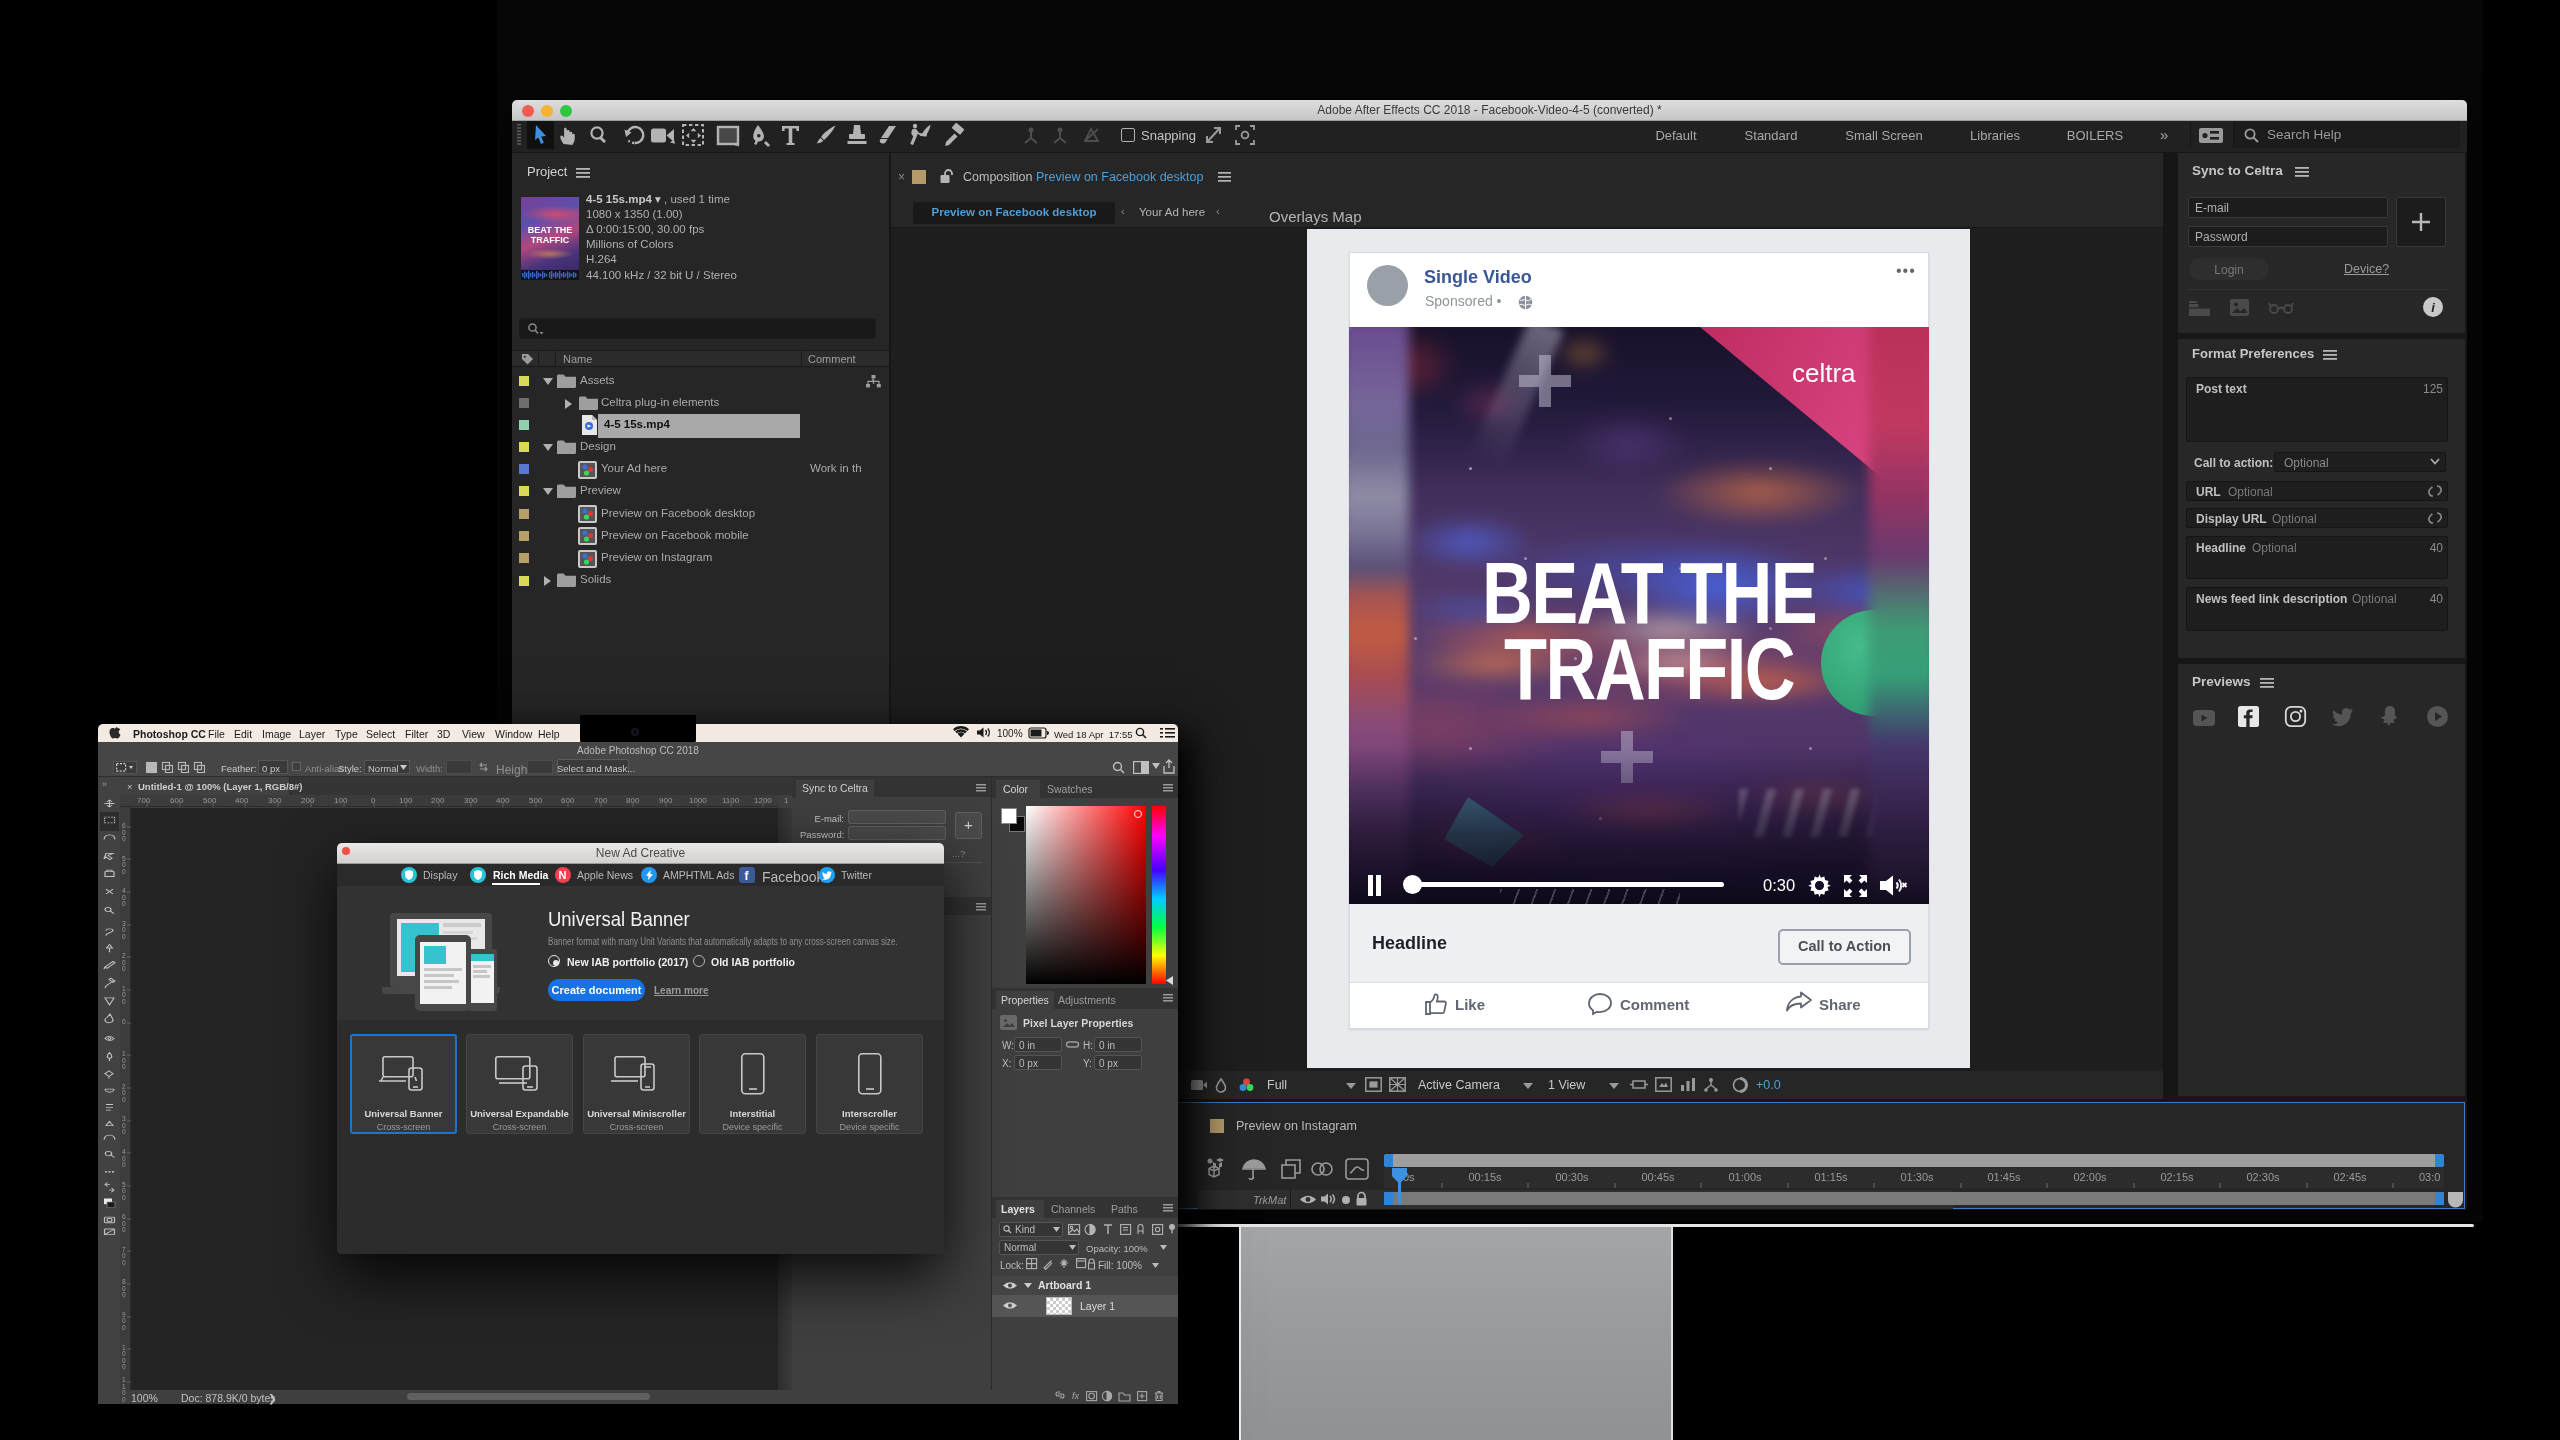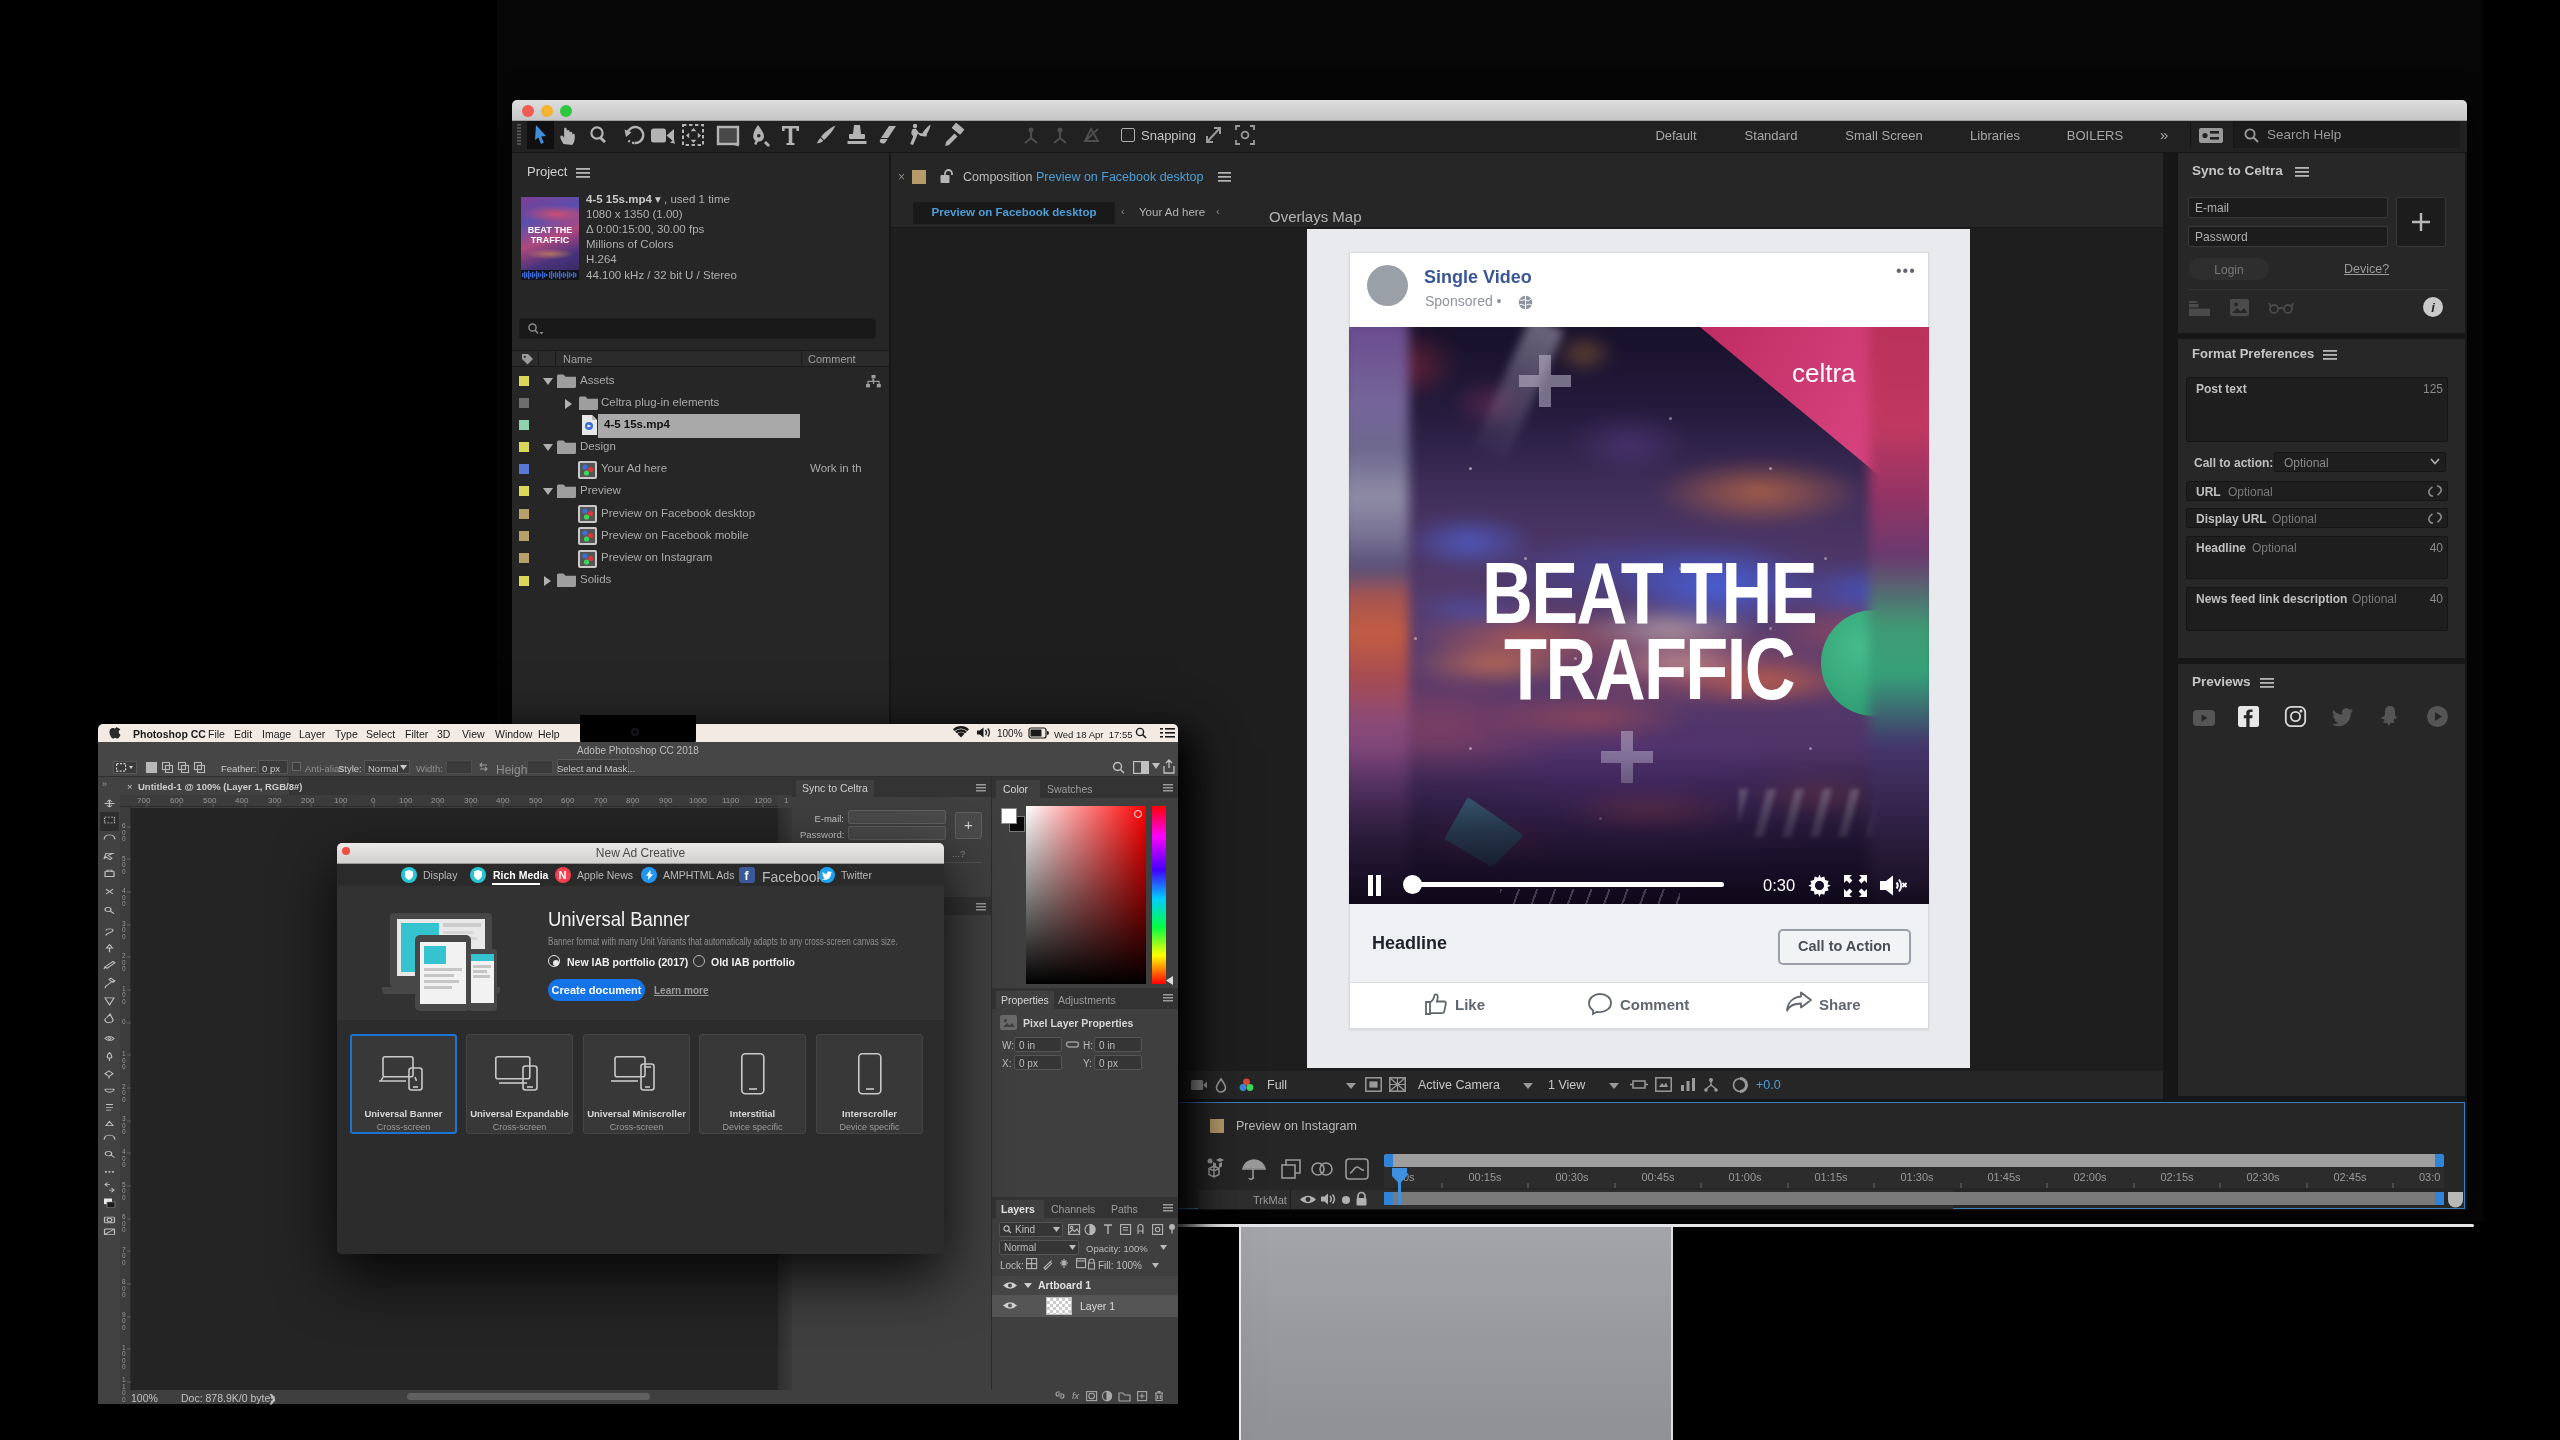--- a/index.html
+++ b/index.html
@@ -16,20 +16,21 @@
 <body>
 <div id="stage">
 
   <div class="abs" id="imac-screen" style="left:497px;top:0;width:1986px;height:1222px;background:#060606;"></div>
 
   <div class="abs" id="ae" style="left:512px;top:100px;width:1955px;height:1110px;background:#161616;border-radius:5px 5px 2px 2px;box-shadow:0 10px 35px rgba(0,0,0,0.7);">
     <div class="abs" style="left:0;top:0;width:1955px;height:21px;background:linear-gradient(180deg,#dedede,#c6c6c6);border-radius:5px 5px 0 0;border-bottom:1px solid #9f9f9f;">
       <div class="abs" style="left:10px;top:4.5px;width:12px;height:12px;border-radius:50%;background:#f25a52;"></div>
       <div class="abs" style="left:29px;top:4.5px;width:12px;height:12px;border-radius:50%;background:#f5b32f;"></div>
       <div class="abs" style="left:48px;top:4.5px;width:12px;height:12px;border-radius:50%;background:#2fc640;"></div>
+      <div class="txt" style="left:0;top:3px;width:1955px;text-align:center;font-size:12px;color:#3a3a3a;">Adobe After Effects CC 2018 - Facebook-Video-4-5 (converted) *</div>
     </div>
     <div class="abs" id="ae-toolbar" style="left:0;top:21px;width:1955px;height:31px;background:#212121;"></div>
     <div class="abs" id="ae-project" style="left:0;top:53px;width:377px;height:946px;background:#262626;"></div>
     <div class="abs" id="ae-comp" style="left:379px;top:53px;width:1272px;height:946px;background:#262626;"></div>
     <div class="abs" id="ae-right1" style="left:1666px;top:53px;width:287px;height:180px;background:#272727;"></div>
     <div class="abs" id="ae-right2" style="left:1666px;top:239px;width:287px;height:319px;background:#272727;"></div>
     <div class="abs" id="ae-right3" style="left:1666px;top:564px;width:287px;height:432px;background:#272727;"></div>
     <div class="abs" id="ae-timeline" style="left:379px;top:1002px;width:1574px;height:107px;background:#262626;border:1px solid #3d7dbd;"></div>
   </div>
 
@@ -736,21 +737,21 @@
           <line x1="577" y1="0" x2="577" y2="5"></line>
           <line x1="663" y1="0" x2="663" y2="5"></line>
           <line x1="750" y1="0" x2="750" y2="5"></line>
           <line x1="836" y1="0" x2="836" y2="5"></line>
           <line x1="923" y1="0" x2="923" y2="5"></line>
           <line x1="1009" y1="0" x2="1009" y2="5"></line>
         </g>
       </svg>
   
   <div class="abs" style="left:1198px;top:1190px;width:755px;height:19px;background:#2e2e2e;"></div>
-  <div class="txt" style="left:1253px;top:1194px;font-size:11px;color:#9a9a9a;">TrkMat</div>
+  <div class="txt" style="left:1253px;top:1194px;font-size:11px;color:#9a9a9a;font-style:italic;">TrkMat</div>
   <div class="abs" style="left:1290px;top:1190px;width:1px;height:19px;background:#1c1c1c;"></div>
   <svg style="left:1300px;top:1194px;" width="16" height="11" viewBox="0 0 16 11">
         <path d="M0 5.5 Q8 -2 16 5.5 Q8 13 0 5.5z" fill="#b0b0b0"></path>
         <circle cx="8" cy="5.5" r="2.4" fill="#2e2e2e"></circle>
       </svg>
   <svg style="left:1321px;top:1192px;" width="14" height="14" viewBox="0 0 14 14">
         <path d="M0 4.5 h3.5 L7 1.5 v11 L3.5 9.5 H0z" fill="#b0b0b0"></path>
         <path d="M9 4 q2.5 3 0 6 M11.5 2.5 q4 4.5 0 9" stroke="#b0b0b0" stroke-width="1.5" fill="none"></path>
       </svg>
   <div class="abs" style="left:1342px;top:1196px;width:8px;height:8px;border-radius:50%;background:#b0b0b0;"></div>

